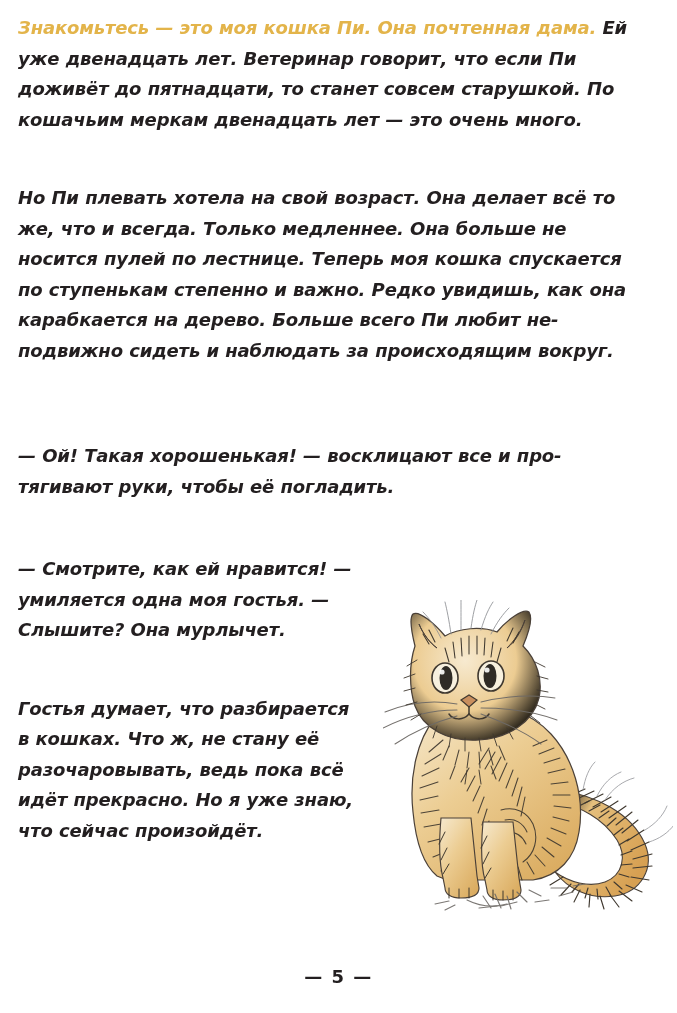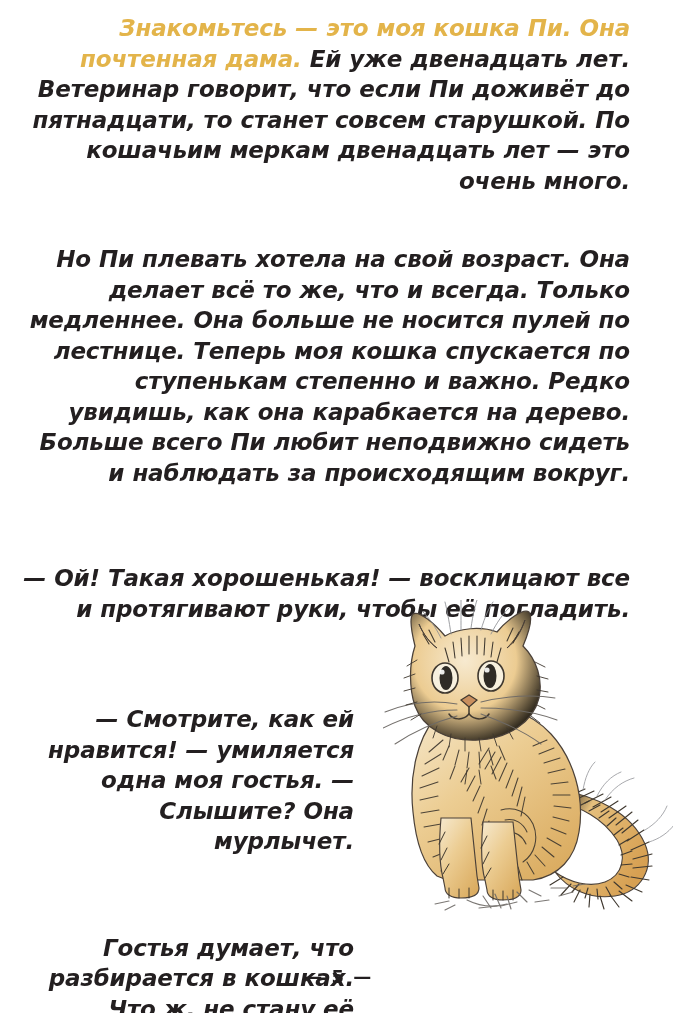--- a/index.html
+++ b/index.html
@@ -26,33 +26,33 @@
     position: absolute;
     left: 18px;
     top: 13px;
     width: 612px;
   }
 
   .para {
     font-family: "DejaVu Sans", sans-serif;
     font-style: italic;
     font-weight: 700;
-    font-size: 23px;
+    font-size: 18px;
     line-height: 30.5px;
     color: #231f20;
     letter-spacing: -0.15px;
     word-spacing: 0.2px;
     margin: 0 0 25px 0;
-    text-align: right;
+    text-align: left;
     hyphens: manual;
   }
   .para.tight { width: 612px; }
 
   
-  .para.narrow { width: 336px; margin-top: 28px; }
+  .para.narrow { width: 336px; }
 
   .lead {
     color: #e3b44a;
   }
 
   .gap-sm { height: 23px; }
   .gap-md { height: 27px; }
 
   
   .folio {

